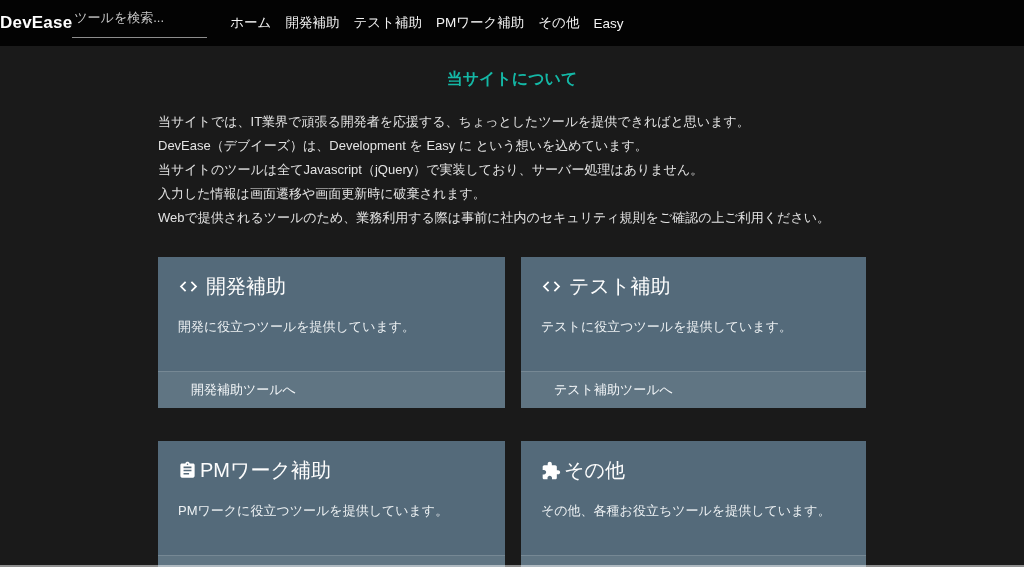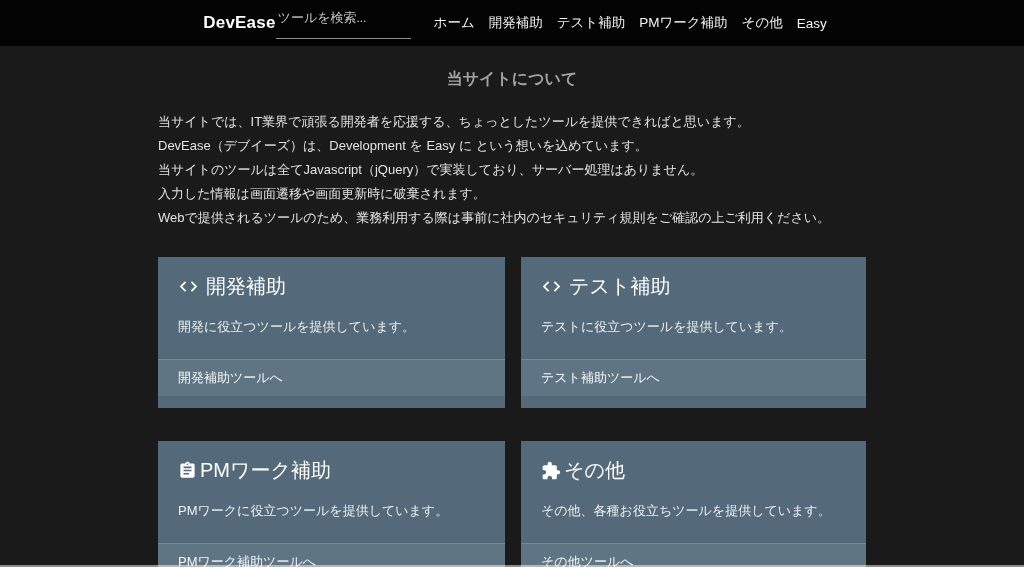--- a/index.html
+++ b/index.html
@@ -9,22 +9,22 @@
     font-family:"Liberation Sans","DejaVu Sans",sans-serif;
     position:relative;
   }
 
   
   .header {
     height:46px;
     background:#030303;
     display:flex;
     align-items:center;
-    justify-content:center;
-    padding:0 8px 0 14px;
+    justify-content:flex-start;
+    padding:0 8px 0 0;
   }
   .logo {
     color:#ffffff;
     font-size:17px;
     font-weight:600;
     letter-spacing:.2px;
   }
   .header-right {
     display:flex;
     align-items:center;
@@ -32,40 +32,40 @@
   }
   .search-input {
     background:transparent;
     border:none;
     border-bottom:1px solid #8d8d8d;
     width:135px;
     color:#e0e0e0;
     font-size:13px;
     padding:2px 2px 12px 2px;
     outline:none;
-    font-family:Liberation Serif, serif;
+    font-family:Liberation Sans, sans-serif;
   }
   .search-input::placeholder { color:#c9c9c9; opacity:1; }
   .nav { display:flex; align-items:center; gap:14px; }
   .nav a {
     color:#f4f4f4;
     font-size:13.5px;
     text-decoration:none;
     white-space:nowrap;
   }
 
   
   .main {
     width:708px;
     margin:0 auto;
     padding-top:23px;
   }
   .page-title {
     text-align:center;
-    color:#a3a3a3;
+    color:#14b8a6;
     font-size:16px;
     font-weight:600;
     margin-bottom:20px;
   }
   .intro p {
     color:#e3e3e3;
     font-size:13px;
     line-height:24px;
   }
 
@@ -95,27 +95,27 @@
   }
   .card-title .icon { display:inline-flex; align-items:center; }
   .card-title .icon svg { display:block; }
   .card-desc {
     margin-top:18px;
     font-size:13px;
     color:#edf1f3;
   }
   .card-footer {
     position:absolute;
-    left:0; right:0; bottom:12px;
+    left:0; right:0; bottom:0;
     height:37px;
     background:rgba(255,255,255,0.075);
     border-top:1px solid rgba(255,255,255,0.14);
     display:flex;
     align-items:center;
-    padding:0 20px;
+    padding:0 33px;
   }
   .card-footer a {
     color:#f3f6f8;
     font-size:13px;
     text-decoration:none;
   }
 
   
   .bottom-strip {
     position:absolute;

